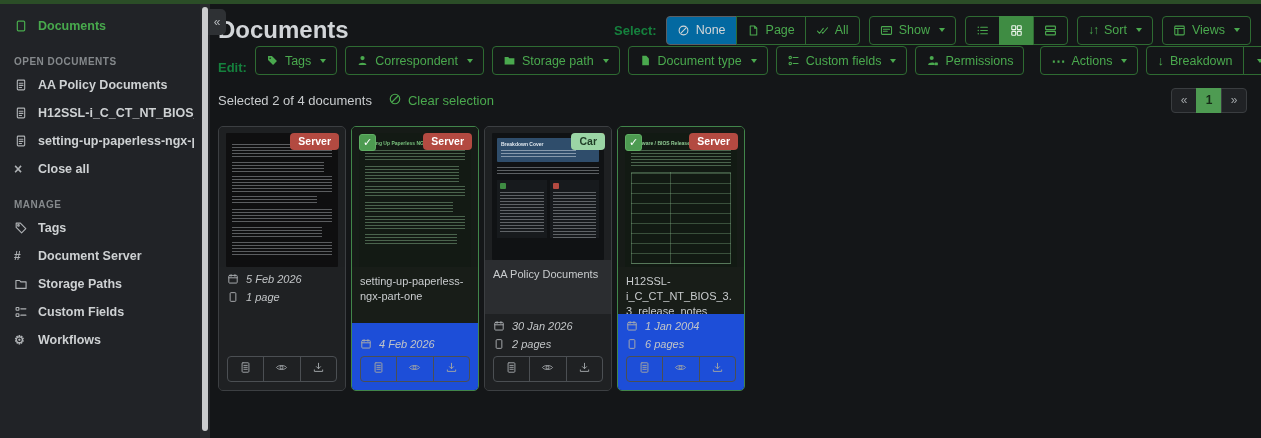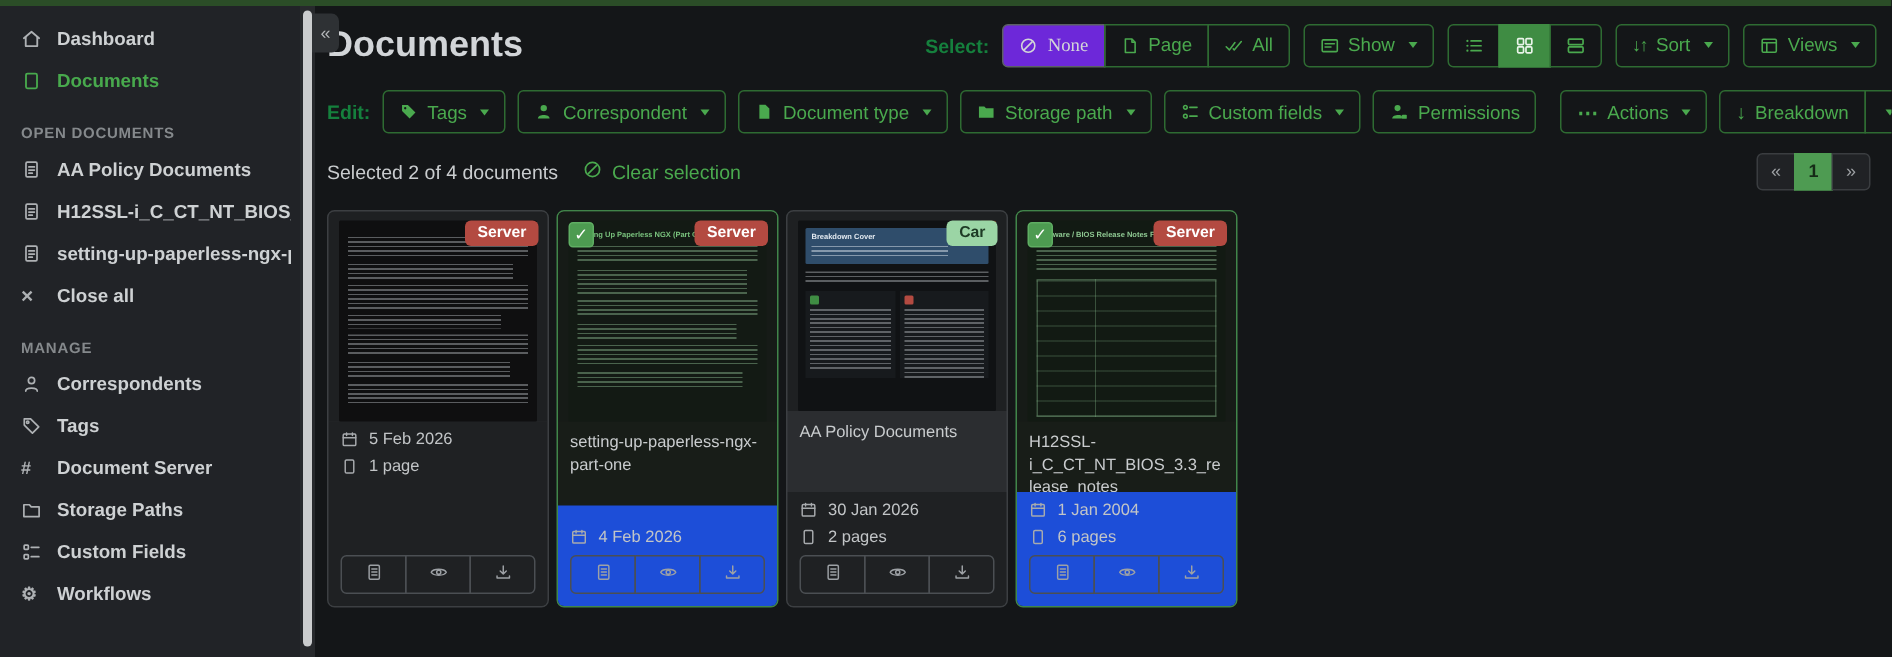--- a/index.html
+++ b/index.html
@@ -38,69 +38,69 @@
 
   .hdr-row { display:flex; align-items:center; justify-content:space-between; height:32px; }
   .page-title { font-size:24px; font-weight:700; color:#d2d5d8; margin:0; }
   .hdr-right { display:flex; align-items:center; gap:9px; }
   .lbl { color:#15803d; font-size:13px; font-weight:700; }
 
   .btn { display:inline-flex; align-items:center; justify-content:center; gap:6px;
     font-family:inherit; font-size:12.5px; font-weight:400; height:29px; padding:0 10px;
     border-radius:4px; border:1px solid #2e6b32; color:#4aa94e; background:transparent; cursor:pointer; white-space:nowrap; }
   .btn .bic { display:inline-flex; }
-  .btn-gray { color:#d3d6d8; border-color:#5c6064; background:#6d28d9;font-family:Liberation Serif, serif; }
+  .btn-gray { color:#d3d6d8; border-color:#5c6064; background:#0369a1; }
   .btn-active { background:#3f8c43; border-color:#3f8c43; color:#e9f4e9; }
   .btn-icononly { width:35px; padding:0; }
   .group { display:inline-flex; }
   .group .btn { border-radius:0; margin-left:-1px; }
   .group .btn:first-child { border-radius:4px 0 0 4px; margin-left:0; }
   .group .btn:last-child { border-radius:0 4px 4px 0; }
   .caret { width:0; height:0; border-left:3.8px solid transparent; border-right:3.8px solid transparent;
     border-top:4.2px solid currentColor; margin-left:3px; display:inline-block; }
   .sortglyph { font-size:12px; letter-spacing:-1px; }
   .dotsglyph { font-size:14px; font-weight:700; line-height:0; }
   .dlglyph { font-size:13px; }
 
-  .edit-row { display:flex; align-items:center; gap:8px; margin-top:14px; }
+  .edit-row { display:flex; align-items:flex-end; gap:8px; }
   .edit-spacer { flex:1; }
 
   .status-row { display:flex; align-items:center; gap:16px; margin-top:13px; height:24px; }
   .status-text { color:#c9ccce; font-size:13px; }
   .clear-link { display:inline-flex; align-items:center; gap:6px; color:#4aa94e;
     font-size:13px; cursor:pointer; background:none; border:none; font-family:inherit; padding:0; }
   .status-spacer { flex:1; }
   .pager { display:inline-flex; margin-right:4px; }
   .pgbtn { min-width:26px; height:25px; display:inline-flex; align-items:center; justify-content:center;
     background:#202225; border:1px solid #3a3d40; color:#9ea2a5; font-size:12px; cursor:pointer;
     font-family:inherit; margin-left:-1px; padding:0 6px; }
   .pgbtn:first-child { border-radius:4px 0 0 4px; margin-left:0; }
   .pgbtn:last-child { border-radius:0 4px 4px 0; }
   .pgbtn.current { background:#4e9b52; border-color:#4e9b52; color:#162b17; font-weight:700; }
 
   
   .cards { display:flex; gap:5px; margin-top:14px; }
-  .card { width:148px; height:265px; border-radius:5px; overflow:hidden;
+  .card { width:128px; height:265px; border-radius:5px; overflow:hidden;
     display:flex; flex-direction:column; border:1px solid #3c3f42; background:#2b2d30; }
   .card.sel { border-color:#41854a; background:#181d18; }
   .thumb { height:140px; position:relative; background:#1e2022; padding:6px 7px 0; cursor:pointer; }
   .card.sel .thumb { background:#161b17; }
   .tpage { height:100%; border-radius:1px; padding:7px 6px; overflow:hidden; position:relative; }
   .badge { position:absolute; top:6px; right:6px; font-size:10.5px; font-weight:700;
     padding:3px 8px; border-radius:4px; line-height:1; cursor:pointer; }
   .badge-server { background:#b34a41; color:#ffffff; }
   .badge-car { background:#9bd5a5; color:#1e3b25; }
   .ckbox { position:absolute; top:7px; left:7px; width:17px; height:17px; background:#4d9b51;
     border:1px solid #5fae63; border-radius:3px; color:#fff; display:flex; align-items:center;
     justify-content:center; font-size:11px; cursor:pointer; }
   .cbody { padding:7px 8px 0; height:56px; font-size:11px; line-height:1.38; color:#c9ccce;
     overflow:hidden; overflow-wrap:anywhere; cursor:pointer; }
   .cfoot { flex:1; background:#1f2123; display:flex; flex-direction:column; padding:6px 8px 8px; }
   .card.sel .cfoot { background:#1d4ed8; }
-  .inforow { display:flex; align-items:flex-end; gap:7px; color:#c2c5c7; font-size:11px; margin-bottom:6px; }
+  .inforow { display:flex; align-items:flex-end; gap:7px; color:#c2c5c7; font-size:11px; margin-bottom:6px;font-style:italic; }
   .inforow .iic { color:#a8abae; display:inline-flex; }
   .cbtns { display:flex; margin-top:auto; }
   .cbtn { flex:1; height:26px; background:transparent; border:1px solid #4b4f53; color:#9da1a5;
     display:inline-flex; align-items:center; justify-content:center; cursor:pointer; margin-left:-1px; }
   .cbtn:first-child { border-radius:4px 0 0 4px; margin-left:0; }
   .cbtn:last-child { border-radius:0 4px 4px 0; }
 
   
   .tl { background-image:repeating-linear-gradient(rgba(195,200,205,.42) 0 1px, transparent 1px 3px); margin:4px 0; }
   .tlg { background-image:repeating-linear-gradient(rgba(150,200,155,.42) 0 1px, transparent 1px 3px); margin:4px 0; }
@@ -125,29 +125,20 @@
       repeating-linear-gradient(rgba(130,180,135,.35) 0 1px, transparent 1px 10px),
       linear-gradient(to right, transparent 0 38px, rgba(130,180,135,.35) 38px 39px, transparent 39px);
   }
 </style>
 </head>
 <body>
 
 <div class="topstrip"></div>
 
 <nav class="sidebar">
-  <div class="sitem">
-    <span class="sic">
-      <svg width="14" height="14" viewBox="0 0 16 16" fill="none" stroke="currentColor" stroke-width="1.4" stroke-linecap="round" stroke-linejoin="round">
-          <path d="M2.2 7.4 L8 2.5 L13.8 7.4"></path>
-          <path d="M3.6 6.6 V13.4 H12.4 V6.6"></path>
-        </svg>
-    </span>
-    <span>Dashboard</span>
-  </div>
   <div class="sitem active">
     <span class="sic">
       <svg width="14" height="14" viewBox="0 0 16 16" fill="none" stroke="currentColor" stroke-width="1.4" stroke-linecap="round" stroke-linejoin="round">
           <rect x="3.8" y="2.4" width="8.4" height="11.2" rx="1.2"></rect>
         </svg>
     </span>
     <span>Documents</span>
   </div>
 
   <div class="sheading">OPEN DOCUMENTS</div>
@@ -179,29 +170,20 @@
     </span>
     <span>setting-up-paperless-ngx-part-one</span>
   </div>
   <div class="sitem">
     <span class="sic xglyph">×</span>
     <span>Close all</span>
   </div>
 
   <div class="sheading">MANAGE</div>
 
-  <div class="sitem">
-    <span class="sic">
-      <svg width="14" height="14" viewBox="0 0 16 16" fill="none" stroke="currentColor" stroke-width="1.3" stroke-linecap="round">
-          <circle cx="8" cy="5.3" r="2.4"></circle>
-          <path d="M3.6 13.4 C3.6 10.4 12.4 10.4 12.4 13.4"></path>
-        </svg>
-    </span>
-    <span>Correspondents</span>
-  </div>
   <div class="sitem">
     <span class="sic">
       <svg width="14" height="14" viewBox="0 0 16 16" fill="none" stroke="currentColor" stroke-width="1.3" stroke-linejoin="round">
           <path d="M2.5 2.5 h4.8 L13.5 8.7 L8.7 13.5 L2.5 7.3 Z"></path>
           <circle cx="5.1" cy="5.1" r="0.9"></circle>
         </svg>
     </span>
     <span>Tags</span>
   </div>
   <div class="sitem">
@@ -351,33 +333,33 @@
             <circle cx="8" cy="5" r="2.6"></circle>
             <path d="M3.2 13.6 C3.2 9.8 12.8 9.8 12.8 13.6 Z"></path>
           </svg>
       </span>
       <span>Correspondent</span>
       <span class="caret"></span>
     </button>
     <button class="btn">
       <span class="bic">
         <svg width="13" height="13" viewBox="0 0 16 16" fill="currentColor" stroke="none">
-            <path d="M4 2.2 h5 L12.2 5.4 V13.8 H4 Z"></path>
+            <path d="M2 13 V3.6 H6.4 L7.8 5.2 H14 V13 Z"></path>
           </svg>
       </span>
-      <span>Document type</span>
+      <span>Storage path</span>
       <span class="caret"></span>
     </button>
     <button class="btn">
       <span class="bic">
         <svg width="13" height="13" viewBox="0 0 16 16" fill="currentColor" stroke="none">
-            <path d="M2 13 V3.6 H6.4 L7.8 5.2 H14 V13 Z"></path>
+            <path d="M4 2.2 h5 L12.2 5.4 V13.8 H4 Z"></path>
           </svg>
       </span>
-      <span>Storage path</span>
+      <span>Document type</span>
       <span class="caret"></span>
     </button>
     <button class="btn">
       <span class="bic">
         <svg width="13" height="13" viewBox="0 0 16 16" fill="none" stroke="currentColor" stroke-width="1.3" stroke-linecap="round">
             <circle cx="4" cy="4.4" r="1.5"></circle>
             <circle cx="4" cy="11.6" r="1.5"></circle>
             <path d="M7.6 4.4 H13.6 M7.6 11.6 H13.6"></path>
           </svg>
       </span>

